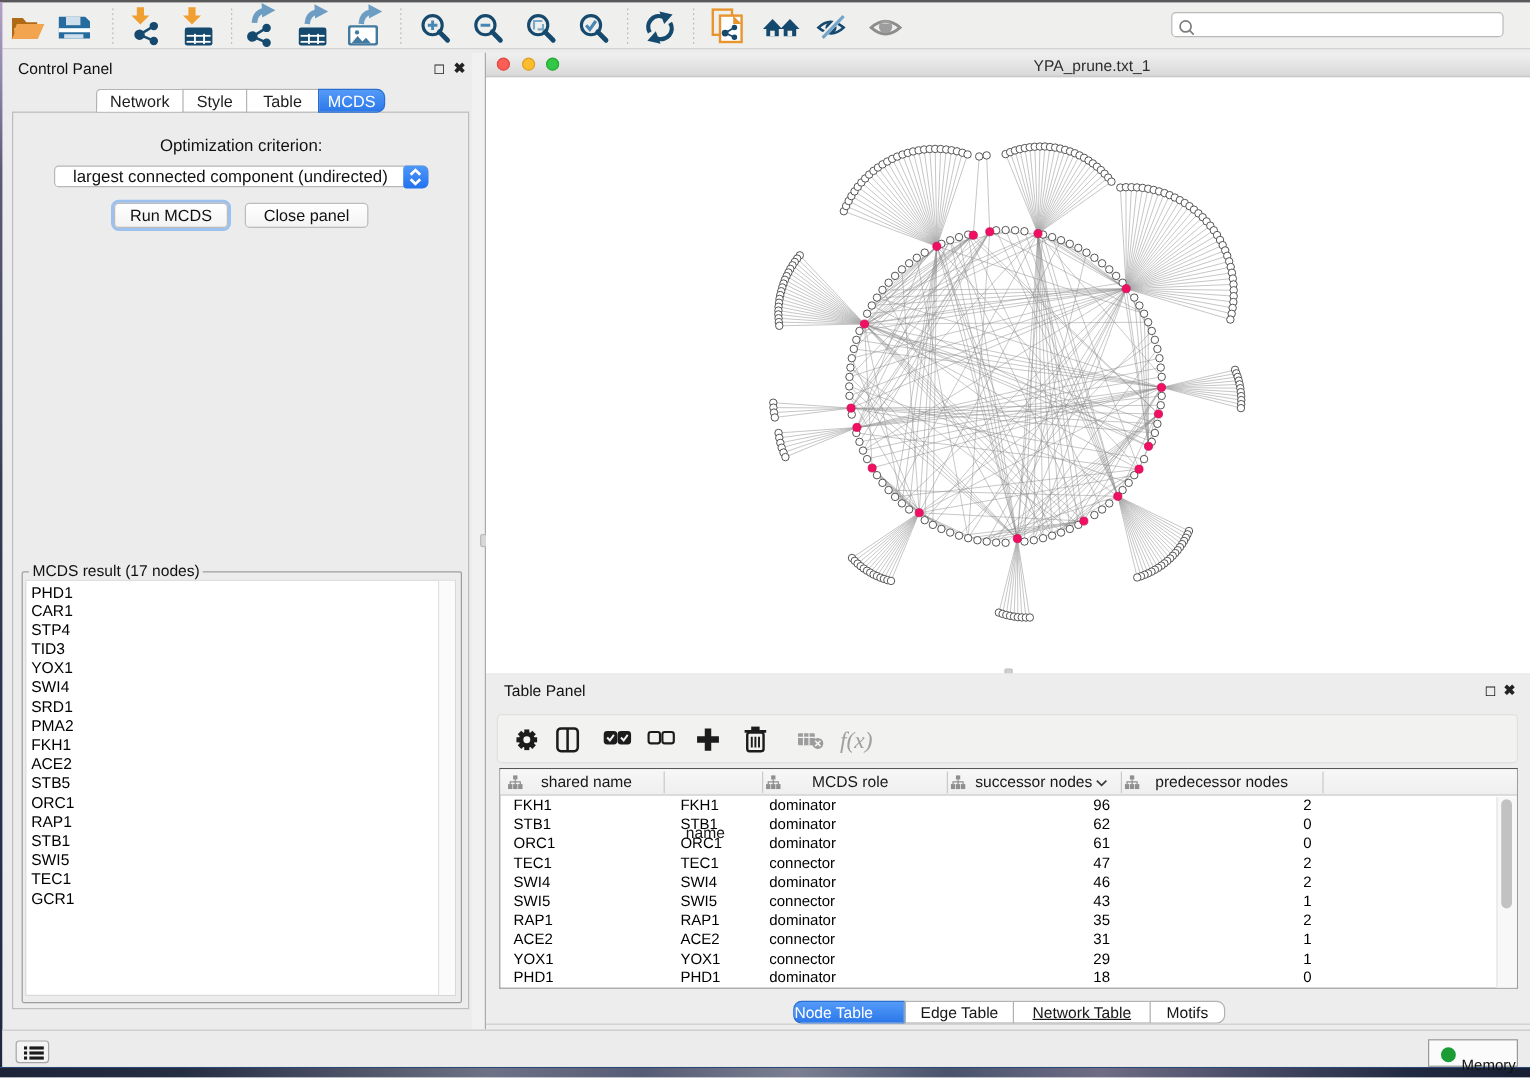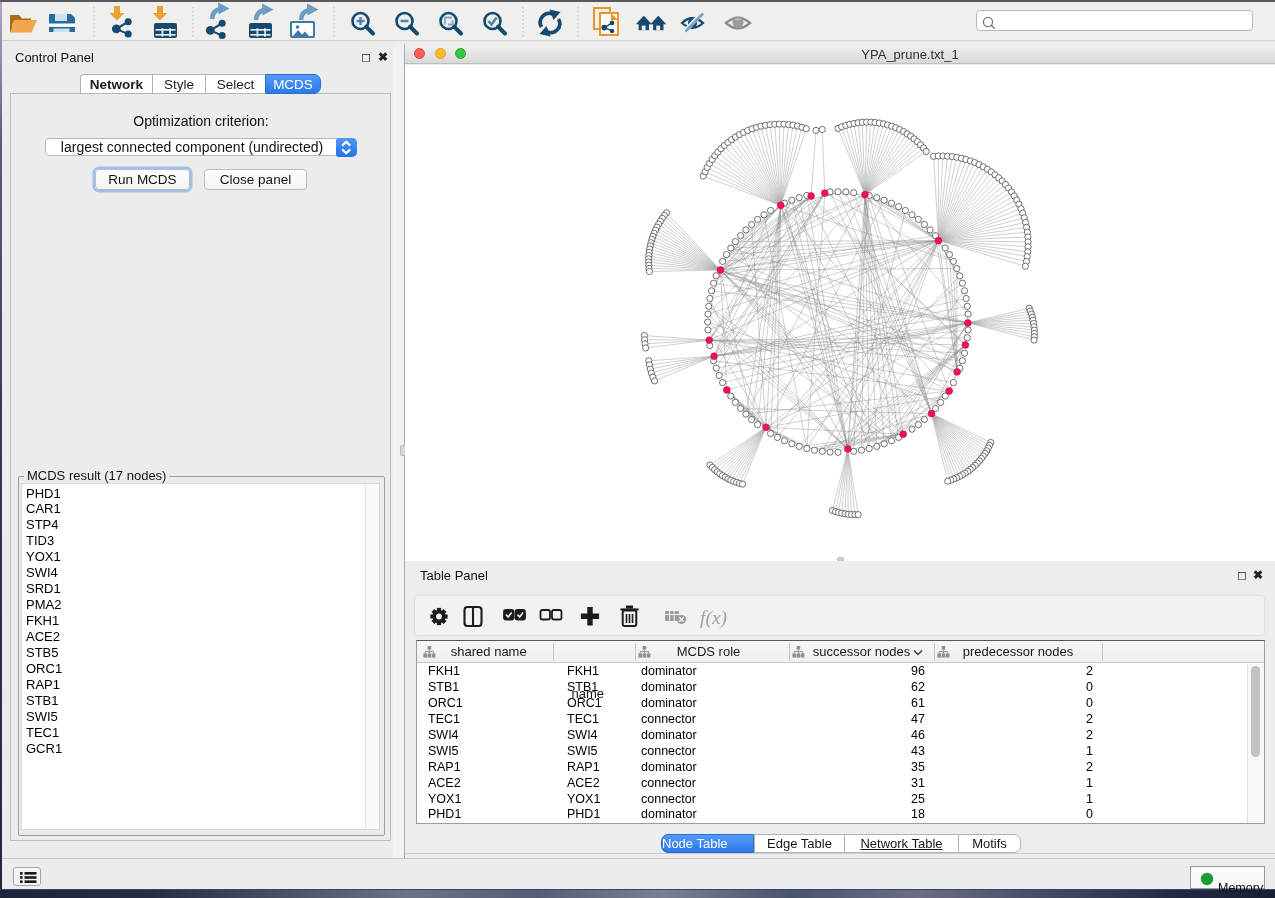--- a/index.html
+++ b/index.html
@@ -158,23 +158,23 @@
     </svg>
   </div>
   <div class="abs" id="topline"></div>
   <div class="abs" id="leftline"></div>
   <div class="abs" id="wallpaper"></div>
 
   <div class="abs" id="cp-title">Control Panel</div>
   <div class="winbtn" style="left:361px;top:50px;">◻</div>
   <div class="winbtn" style="left:378px;top:50px;font-weight:bold;">✖</div>
   <div class="abs" id="cp-box"></div>
-  <div class="tab" style="left:80px;width:72px;border-radius:4px 0 0 0;font-weight:bold;">Network</div>
+  <div class="tab" style="left:80px;width:72px;border-radius:4px 0 0 0;">Network</div>
   <div class="tab" style="left:152px;width:53px;">Style</div>
-  <div class="tab" style="left:205px;width:60px;">Select</div>
+  <div class="tab" style="left:205px;width:60px;">Table</div>
   <div id="tab-mcds" style="left:265px;width:56px;">MCDS</div>
   <div class="abs" id="opt-label">Optimization criterion:</div>
   <div class="abs" id="dropdown">largest connected component (undirected)</div>
   <div class="abs" id="stepper">
     <svg width="21" height="18" style="position:absolute;left:0;top:0">
       <path d="M6.2,7.6 L10.2,3.8 L14.2,7.6" fill="none" stroke="#fff" stroke-width="2.2"></path>
       <path d="M6.2,11.4 L10.2,15.2 L14.2,11.4" fill="none" stroke="#fff" stroke-width="2.2"></path>
     </svg>
   </div>
   <div class="btn" id="run-btn">Run MCDS</div>
@@ -619,21 +619,21 @@
         <span class="c1">ACE2</span>
         <span class="c2">ACE2</span>
         <span class="c3">connector</span>
         <span class="c4">31</span>
         <span class="c5">1</span>
       </div>
       <div class="trow" style="left:0;top:150.5px;width:847px">
         <span class="c1">YOX1</span>
         <span class="c2">YOX1</span>
         <span class="c3">connector</span>
-        <span class="c4">25</span>
+        <span class="c4">29</span>
         <span class="c5">1</span>
       </div>
       <div class="trow" style="left:0;top:166.4px;width:847px">
         <span class="c1">PHD1</span>
         <span class="c2">PHD1</span>
         <span class="c3">dominator</span>
         <span class="c4">18</span>
         <span class="c5">0</span>
       </div>
       <div id="tbl-scroll">

